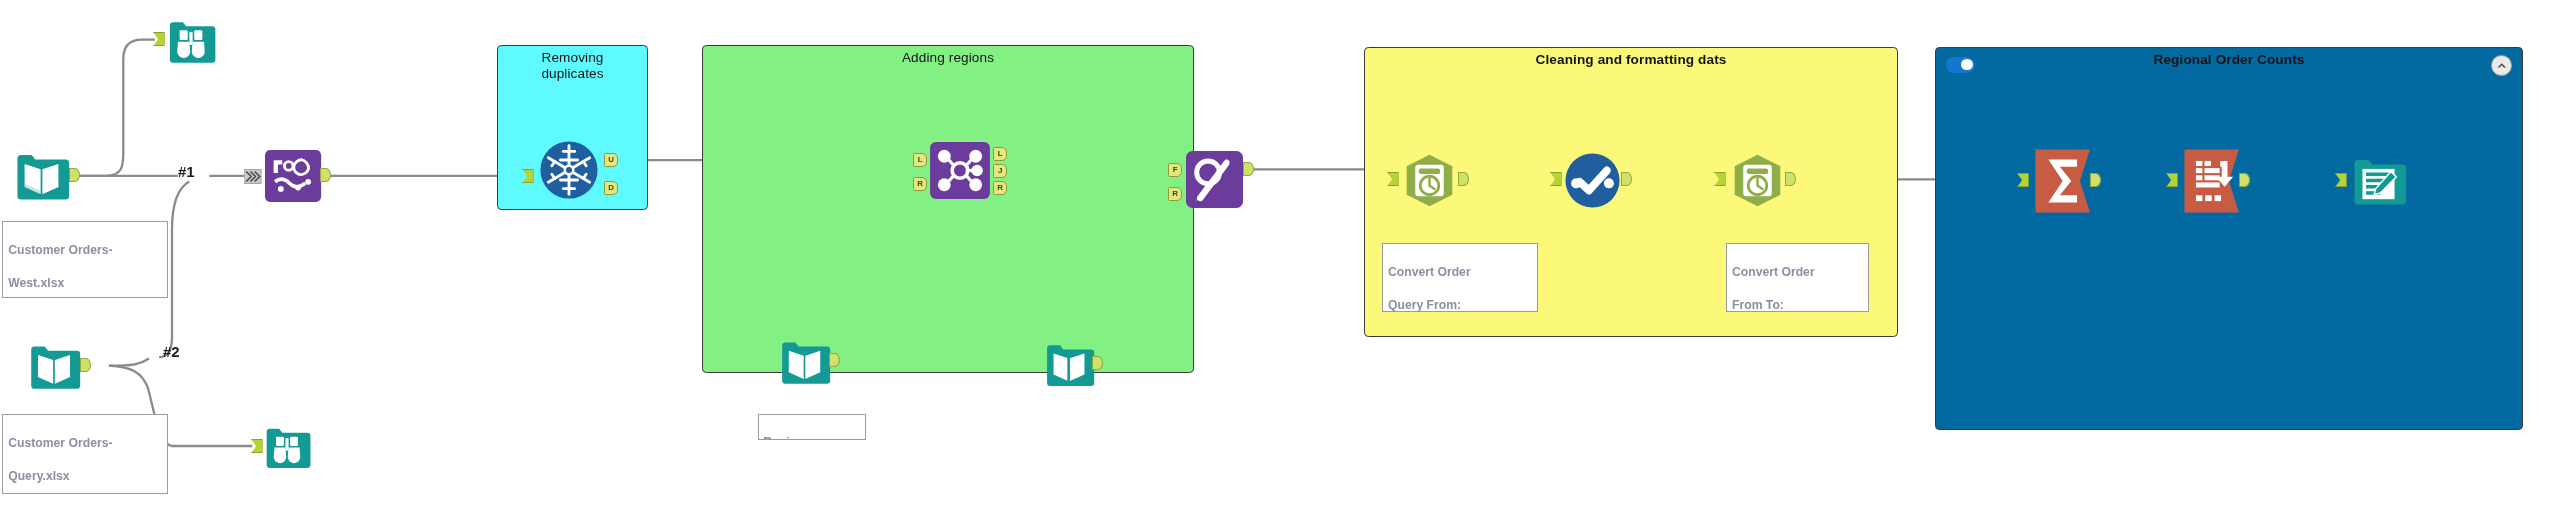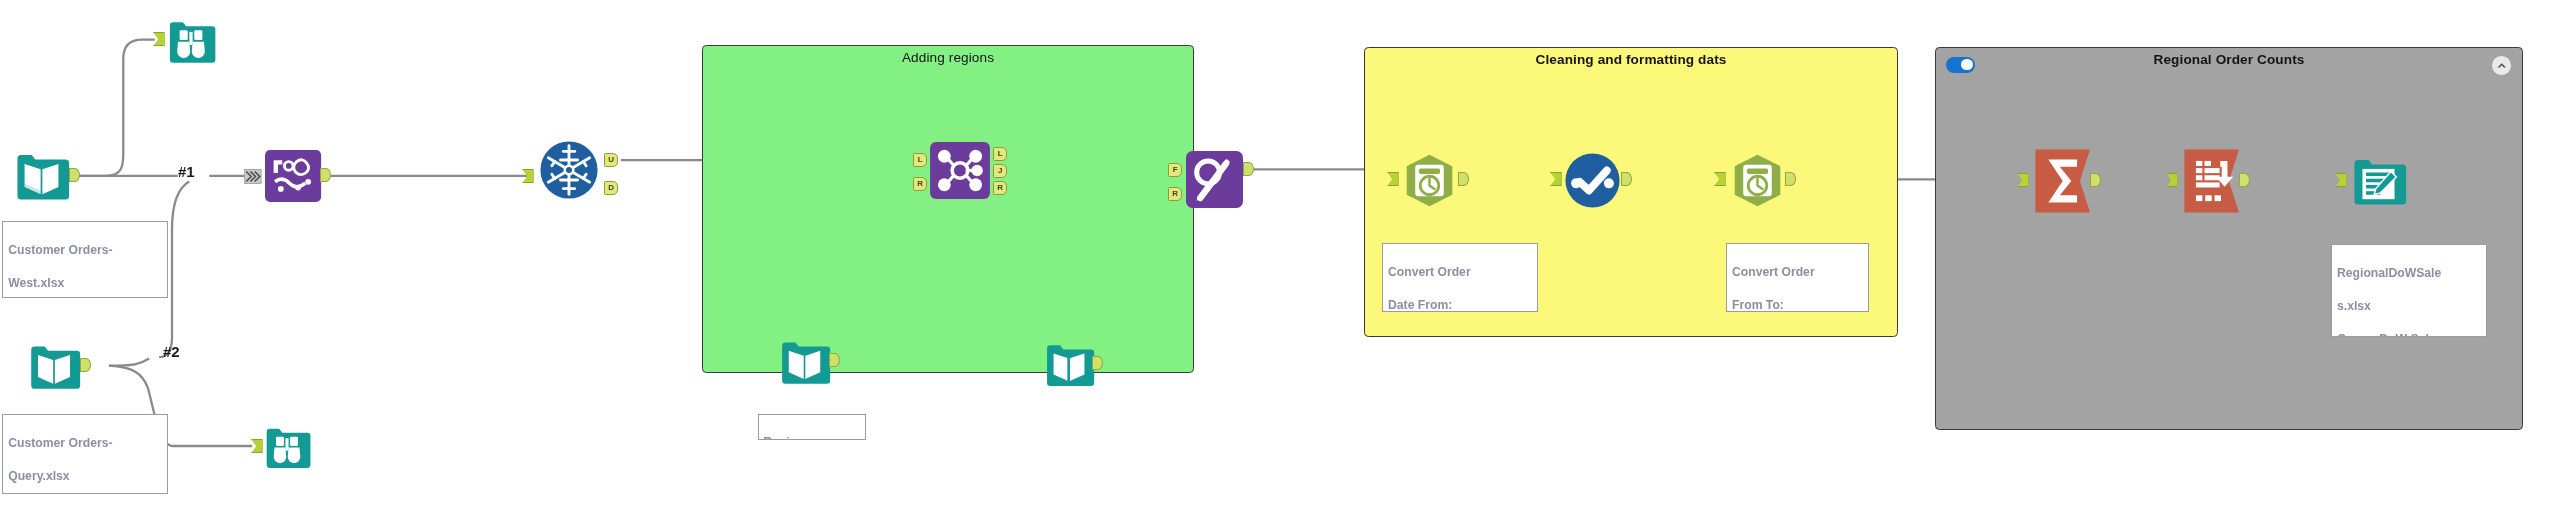--- a/index.html
+++ b/index.html
@@ -13,21 +13,21 @@
   
   .container{position:absolute;box-sizing:border-box;border:1.4px solid #3a3a3a;border-radius:4.3px;}
   .container .ctitle{
     position:absolute;left:0;right:0;top:4.3px;text-align:center;
     font-size:13.6px;font-weight:700;color:#1a1a1a;line-height:1.15;
     letter-spacing:0.1px;
   }
   .c-cyan{background:#5ffaff;}
   .c-green{background:#82f083;}
   .c-yellow{background:#fcf87a;}
-  .c-pink{background:#a3a3a3;}
+  .c-pink{background:#0369a1;}
   .c-cyan .ctitle{font-weight:400;color:#141414;}
   .c-green .ctitle{font-weight:400;color:#141414;}
   .c-yellow .ctitle{font-weight:700;color:#141414;}
   .c-pink .ctitle{font-weight:700;color:#141414;}
 
   
   .ctoggle{
     position:absolute;left:10px;top:8.6px;width:29px;height:16px;border-radius:8px;
     background:#1576d0;
   }
@@ -103,20 +103,24 @@
       <path d="M 2268 250 L 2408 250"></path>
 
       <path d="M 2498 250 L 2832 250"></path>
 
       <path d="M 2924 251 L 3044 251"></path>
 
       <path d="M 3134 251 L 3274 251"></path>
     </g>
   </svg>
 
+  <div class="container c-cyan" style="left:497px;top:45px;width:151px;height:165px;">
+    <div class="ctitle" style="white-space:pre-line;">Removing
+duplicates</div>
+  </div>
 
   <div class="container c-green" style="left:702px;top:45px;width:492px;height:328px;">
     <div class="ctitle">Adding regions</div>
   </div>
 
   <div class="container c-yellow" style="left:1364px;top:47px;width:534px;height:290px;">
     <div class="ctitle">Cleaning and formatting dats</div>
   </div>
 
   <div class="container c-pink" style="left:1935px;top:47px;width:588px;height:383px;">
@@ -375,31 +379,25 @@
     <div>Query.xlsx</div>
     
   </div>
 
   <div class="note small" style="left:758px;top:414px;width:108px;height:26px;">
     <div>Regions.csv</div>
   </div>
 
   <div class="note" style="left:1382px;top:243px;width:156px;height:69px;">
     <div>Convert Order</div>
-    <div>Date From:</div>
+    <div>Query From:</div>
     
   </div>
 
   <div class="note" style="left:1726px;top:243px;width:143px;height:69px;">
     <div>Convert Order</div>
     <div>From To:</div>
     
   </div>
 
-  <div class="note" style="left:2331px;top:244px;width:156px;height:93px;">
-    <div>RegionalDoWSale</div>
-    <div>s.xlsx</div>
-    <div>Query=DoW Sales</div>
-    
-  </div>
 
 </div>
 
 
 </body></html>

